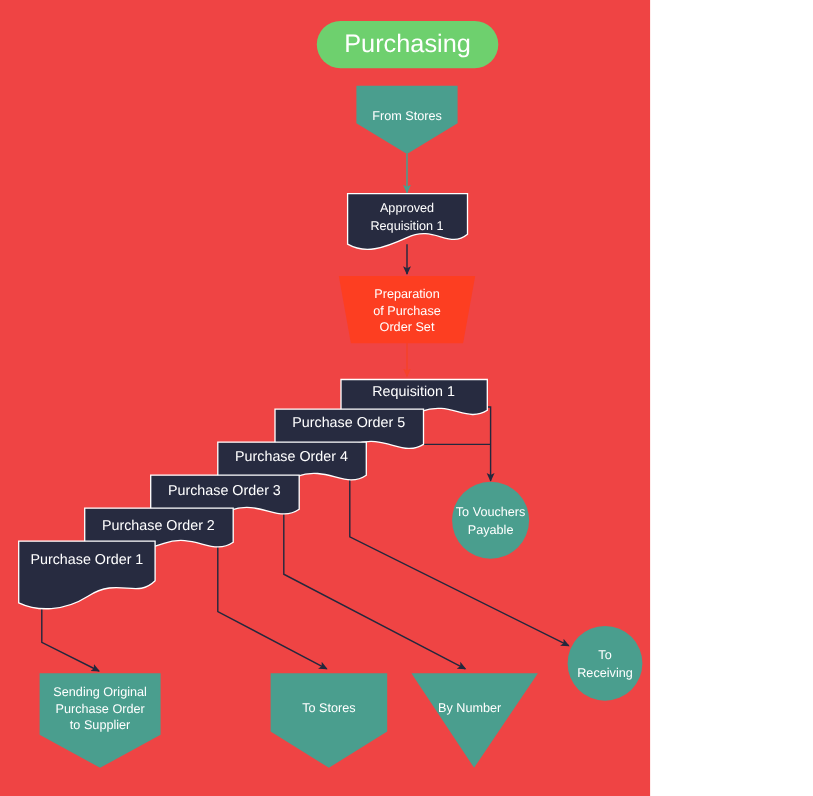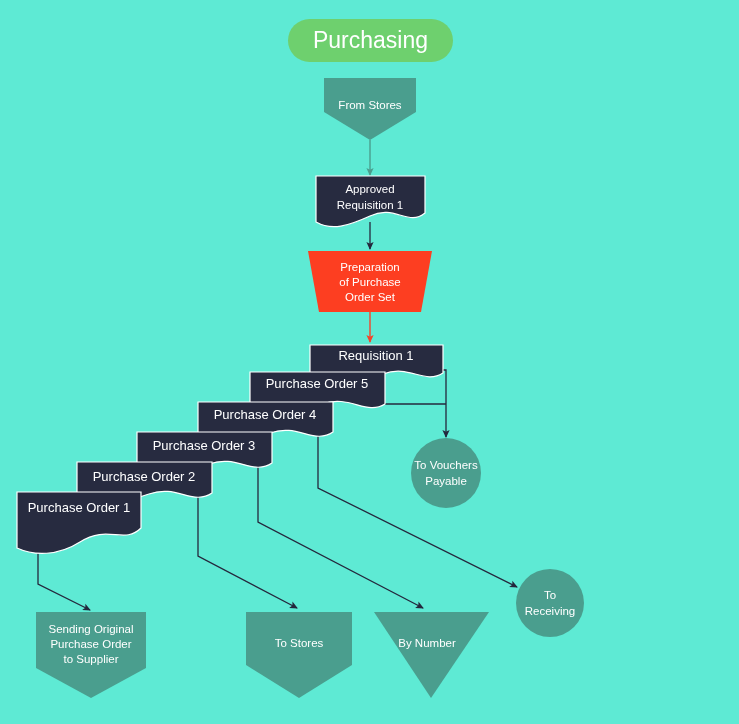--- a/index.html
+++ b/index.html
@@ -8,23 +8,23 @@
     background: #ffffff;
   }
   body {
     width: 739px;
     height: 724px;
     font-family: "Liberation Sans", sans-serif;
     overflow: hidden;
   }
   #flowchart-root {
     position: relative;
-    width: 739px;
+    width: 591px;
     height: 724px;
-    background: #5eead4;
+    background: #ef4444;
   }
   svg.board {
     display: block;
     width: 739px;
     height: 724px;
   }
   text {
     font-family: "Liberation Sans", sans-serif;
     fill: #ffffff;
     dominant-baseline: middle;

